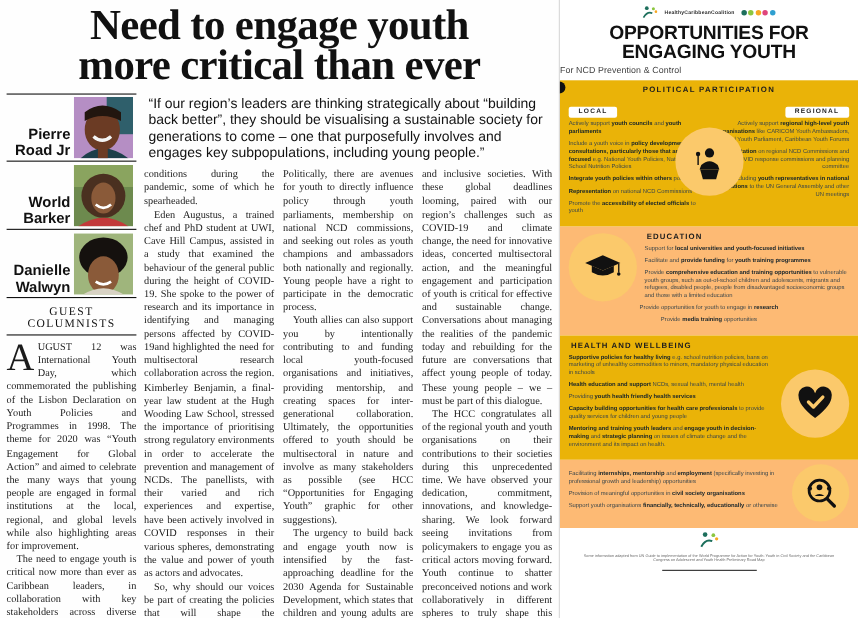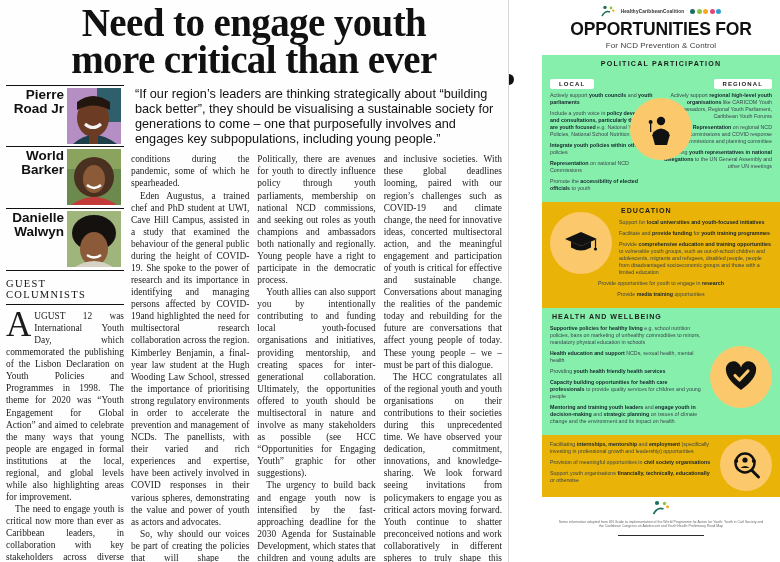--- a/index.html
+++ b/index.html
@@ -29,40 +29,40 @@
     margin:4px 0 2px 0;
     color:#111;
   }
   .headline .l2{display:block;}
 
   .body-area{display:flex;gap:7px;margin-top:6px;}
 
   
   .rail{width:118px;flex:0 0 118px;}
   .columnist{
-    display:flex;align-items:flex-start;gap:3px;
+    display:flex;align-items:flex-end;gap:3px;
     border-bottom:1.6px solid #111;
     padding:2px 0 2px 0;
     height:62px;box-sizing:border-box;
   }
   .columnist:first-child{border-top:1.6px solid #111;}
   .cname{
     font-family:"Liberation Sans", sans-serif;
     font-weight:bold;font-size:13.5px;line-height:1.06;
     width:58px;text-align:right;color:#111;
   }
   .portrait{
     width:54px;height:56px;flex:0 0 54px;
     overflow:hidden;position:relative;border:0;
   }
   .portrait svg{display:block;width:100%;height:100%;}
   .guest-label{
     font-family:"Liberation Serif", serif;
     font-size:10.5px;letter-spacing:1.3px;
-    text-align:left;padding:7px 0 4px 0;
+    text-align:center;padding:7px 0 4px 0;
     border-bottom:1.1px solid #111;
     color:#111;
   }
   .rail-text{
     font-size:9.4px;line-height:1.285;
     text-align:justify;margin-top:5px;color:#1b1b1b;
     hyphens:auto;
   }
   .rail-text p{margin:0;text-indent:9px;}
   .rail-text p.first{text-indent:0;}
@@ -89,38 +89,38 @@
   .col p{margin:0;text-indent:9px;font-family:Liberation Serif, serif;}
   .col p.first{text-indent:0;}
 
   
   .info{
     width:272px;flex:0 0 272px;height:562px;
     box-sizing:border-box;
     background:#ffffff;
     border-left:1px solid #d8d8d8;
     font-family:"Liberation Sans", sans-serif;
-    position:relative;overflow:hidden;padding-left:33px;
+    position:relative;overflow:hidden;
   }
   .info-logo{display:flex;justify-content:center;align-items:center;gap:6px;padding:5px 0 2px 0;}
   .logo-mark{display:flex;align-items:center;gap:2px;}
   .logo-word{font-size:4.6px;font-weight:bold;letter-spacing:.2px;color:#2a2a2a;}
   .hcc-icons{display:flex;gap:1.5px;align-items:center;}
   .hcc-icons span{display:inline-block;width:5px;height:5px;border-radius:50%;}
   .info-title{
     text-align:center;font-weight:bold;font-size:17.5px;
     line-height:1.03;letter-spacing:-0.2px;color:#111;
     padding:1px 10px 0 10px;
   }
   .info-sub{
-    text-align:center;font-size:8px;color:#3d3d3d;
+    text-align:left;font-size:8px;color:#3d3d3d;
     padding:3px 0 5px 0;letter-spacing:.1px;
   }
-  .band{background:#86efac;padding:4px 8px 6px 8px;}
-  .band.white{background:#eab308;}
+  .band{background:#eab308;padding:4px 8px 6px 8px;}
+  .band.white{background:#fdba74;}
   .sec-head{
     text-align:center;font-weight:bold;font-size:7.1px;
     letter-spacing:1.2px;color:#1d1d1d;padding:1px 0 4px 0;
   }
   .sec-head.left{text-align:left;letter-spacing:1px;padding-left:2px;}
   .twocol{display:flex;gap:4px;position:relative;}
   .tc{flex:1;min-width:0;}
   .chip{
     display:inline-block;background:#ffffff;color:#1d1d1d;
     font-weight:bold;font-size:6px;letter-spacing:1.1px;
@@ -265,20 +265,21 @@
         <span style="background:#1d6f5c"></span>
           <span style="background:#8cc63f"></span>
         <span style="background:#f7a823"></span>
           <span style="background:#e0457b"></span>
         <span style="background:#2f9fd0"></span>
       </span>
     </div>
 
     <div class="info-title">
       <div>OPPORTUNITIES FOR</div>
+      <div>ENGAGING YOUTH</div>
     </div>
     <div class="info-sub">For NCD Prevention &amp; Control</div>
 
     <div class="band">
       <div class="sec-head">POLITICAL PARTICIPATION</div>
       <div class="twocol">
         <div class="tc">
           <span class="chip">LOCAL</span>
           <div class="itm">Actively support <b>youth councils</b> and <b>youth parliaments</b></div>
           <div class="itm">Include a youth voice in <b>policy development and consultations, particularly those that are youth focused</b> e.g. National Youth Policies, National School Nutrition Policies</div>

